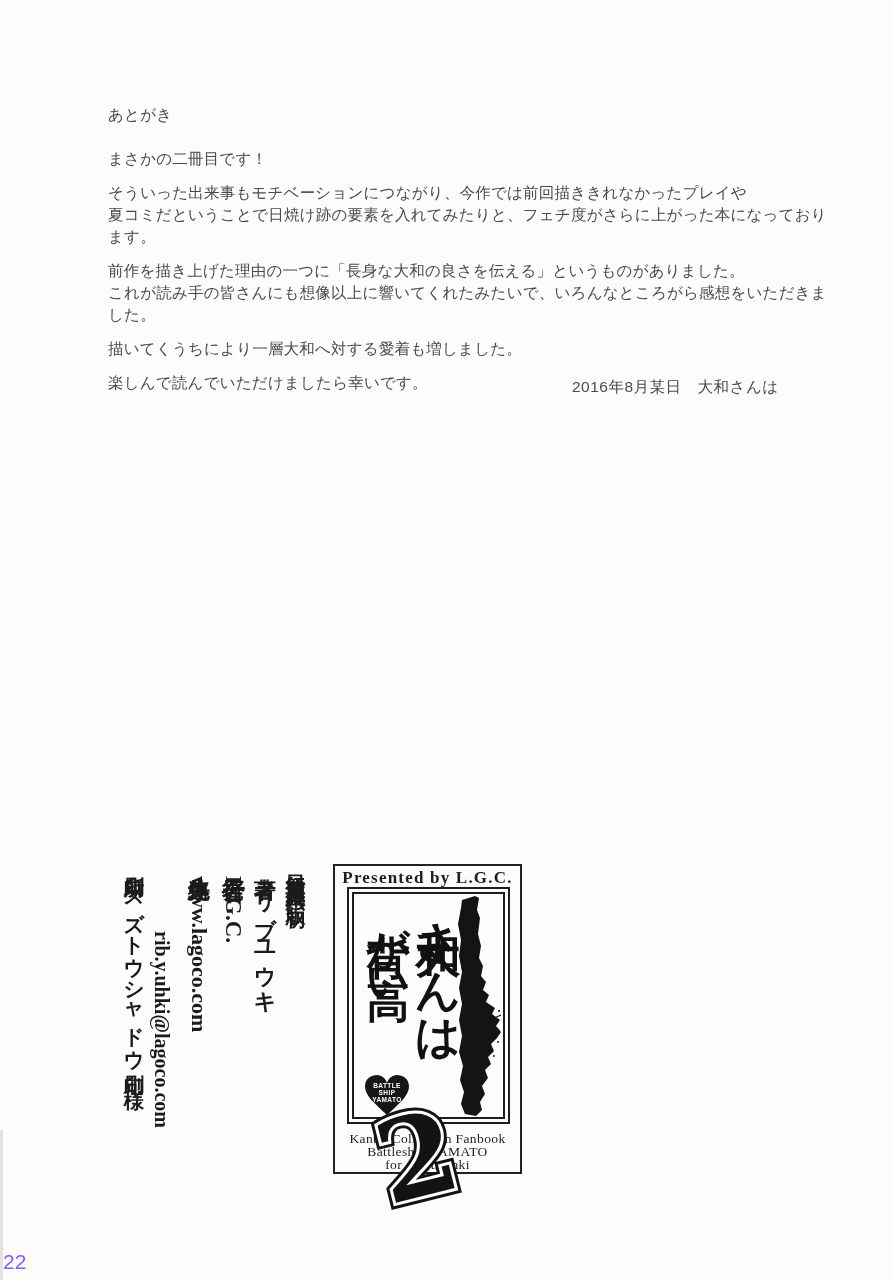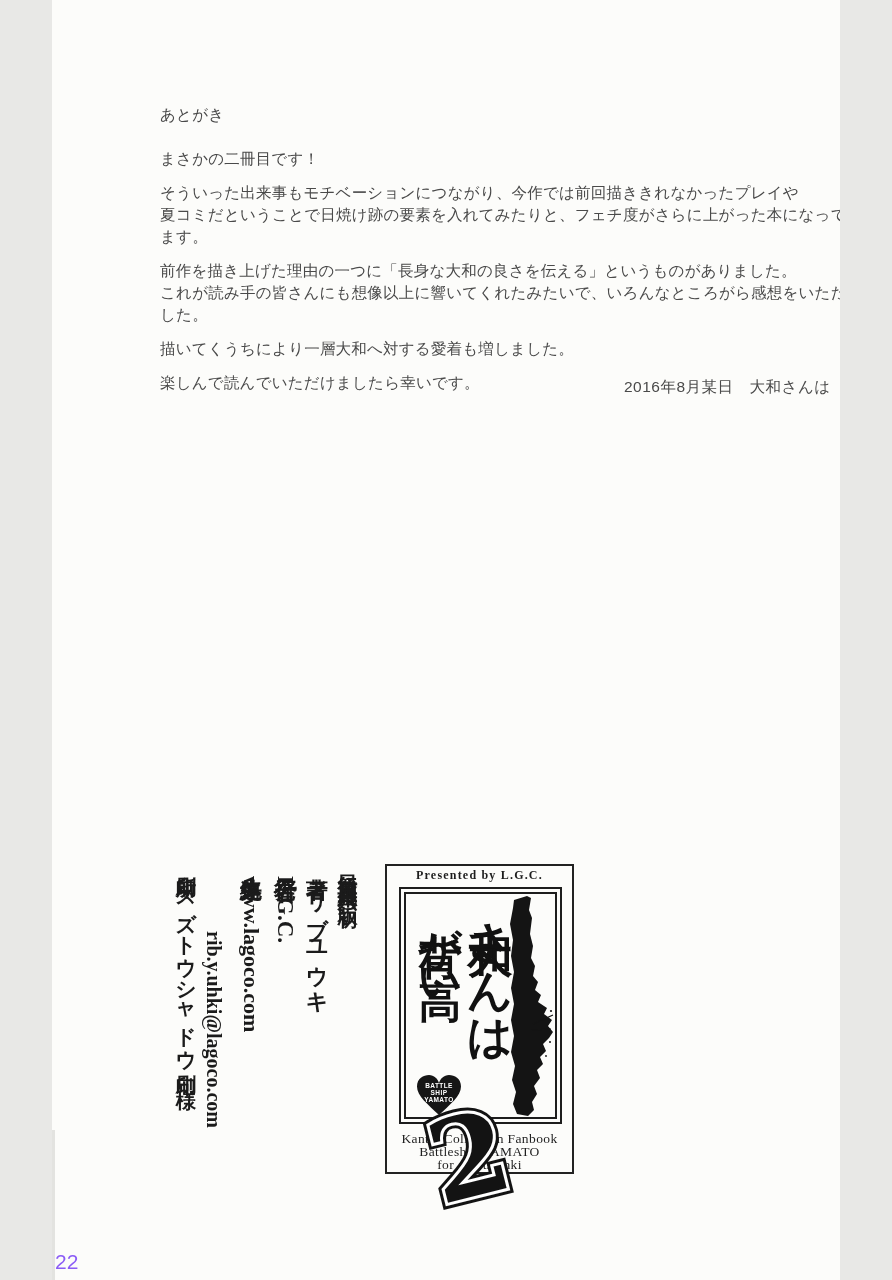--- a/index.html
+++ b/index.html
@@ -1,17 +1,17 @@
 <!DOCTYPE html>
 <html><head>
 <meta charset="utf-8">
 <style>
   html,body{margin:0;padding:0;background:#e8e8e6;}
   .page{
-    position:relative;width:788px;height:1280px;margin:0 auto;
+    position:relative;width:892px;height:1280px;margin:0 auto;
     background:#fcfcfa;overflow:hidden;
     font-family:"Liberation Sans",sans-serif;
   }
   
   .afterword{
     position:absolute;left:108px;top:104px;width:720px;
     font-size:15.5px;line-height:22px;color:#4a4a4a;
     letter-spacing:.2px;
   }
   .afterword .para{margin:0 0 12px 0;}
@@ -35,21 +35,21 @@
   .col-email  {left:150px;top:931px;font-size:20px;}
   .col-printer{left:120px;font-size:20.5px;letter-spacing:-.5px;}
   
   .logo-box{
     position:absolute;left:333px;top:864px;width:189px;height:310px;
     border:2.5px solid #222;box-sizing:border-box;background:#fcfcfa;
   }
   .presented{
     position:absolute;top:2px;left:0;right:0;text-align:center;
     font-family:"Liberation Serif","DejaVu Serif",serif;font-weight:600;
-    font-size:12px;letter-spacing:1.2px;color:#1d1d1d;
+    font-size:17px;letter-spacing:1.2px;color:#1d1d1d;
   }
   .inner-frame{
     position:absolute;left:12px;top:21px;width:163px;height:237px;
     border:2px solid #1d1d1d;box-sizing:border-box;padding:3px;
   }
   .inner-frame2{
     position:relative;width:100%;height:100%;
     border:2px solid #1d1d1d;box-sizing:border-box;overflow:hidden;
   }
   .title-col{

